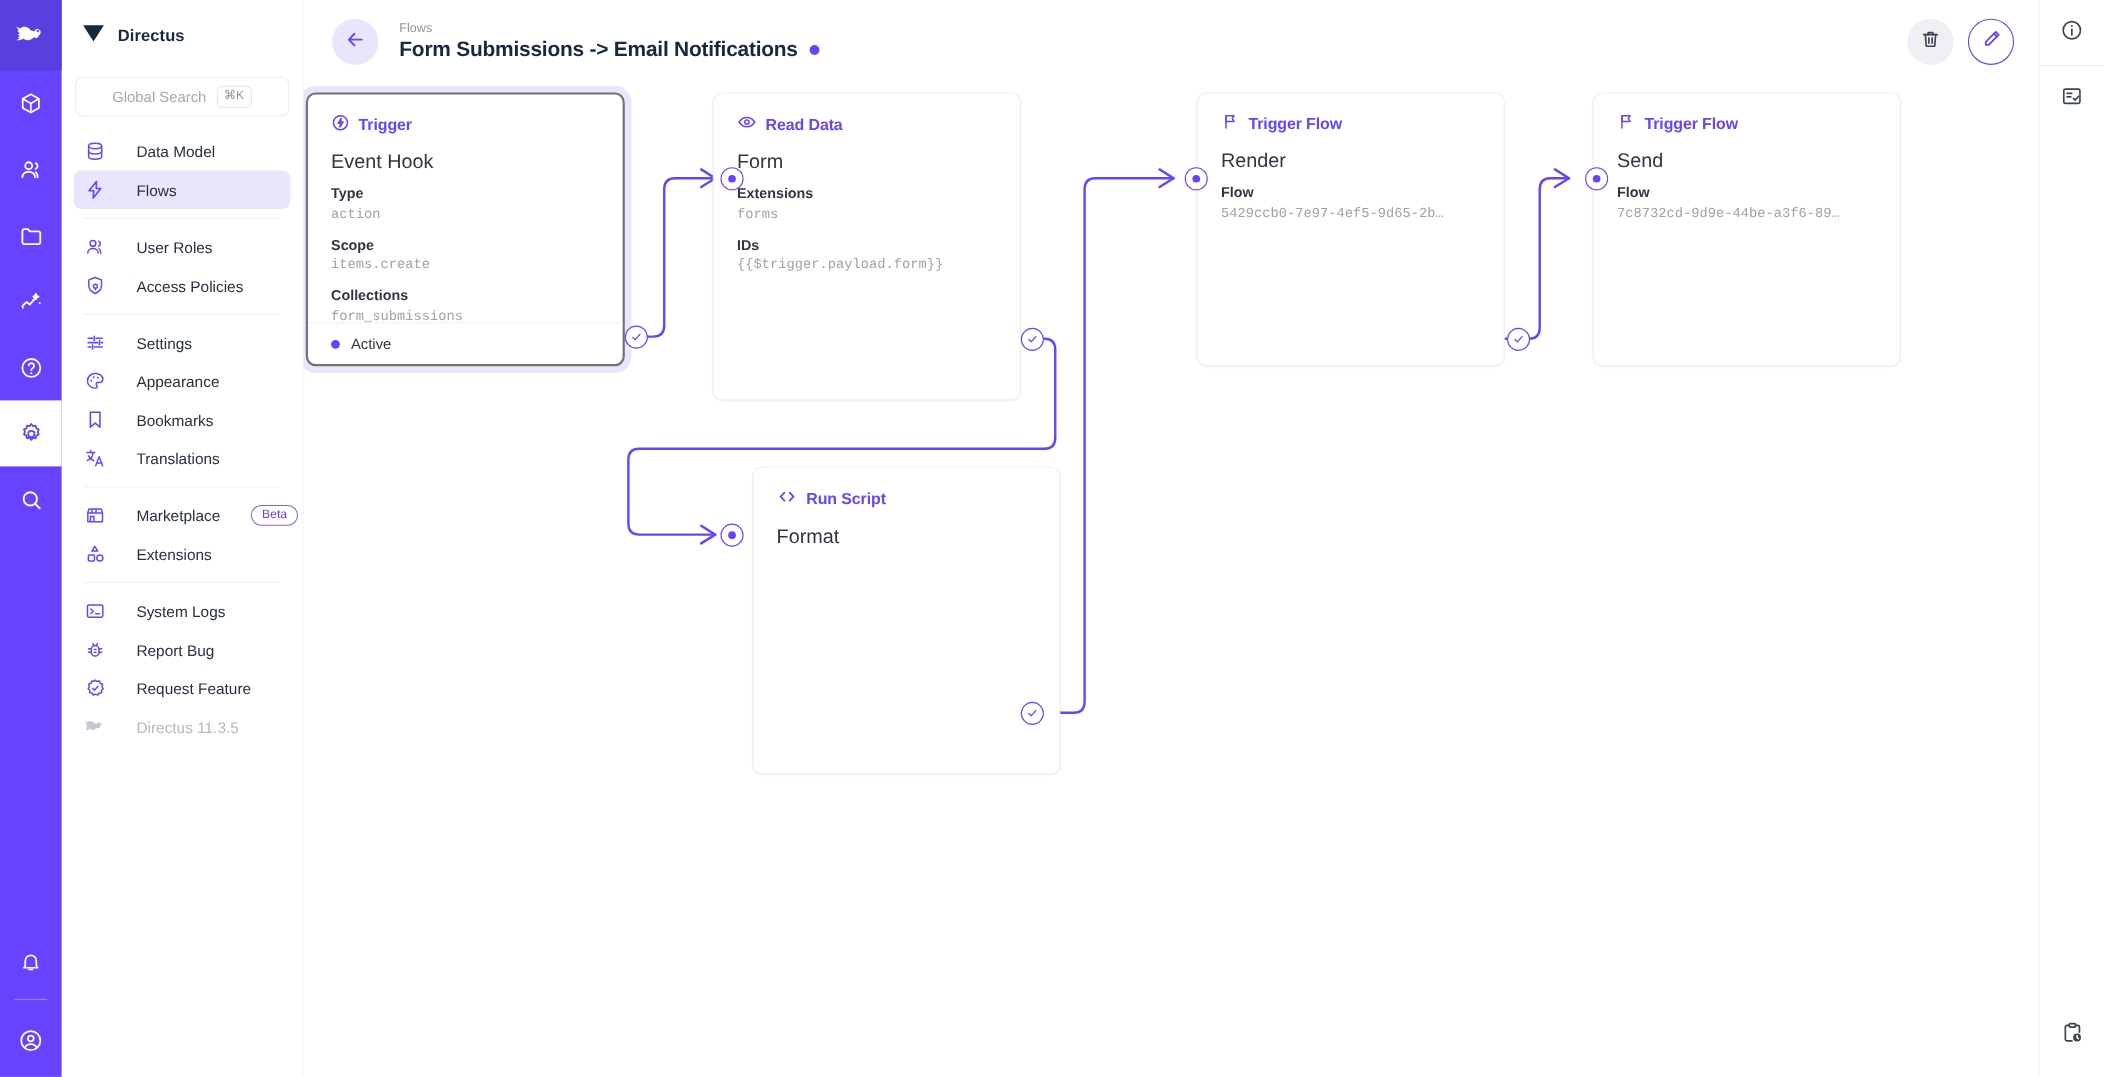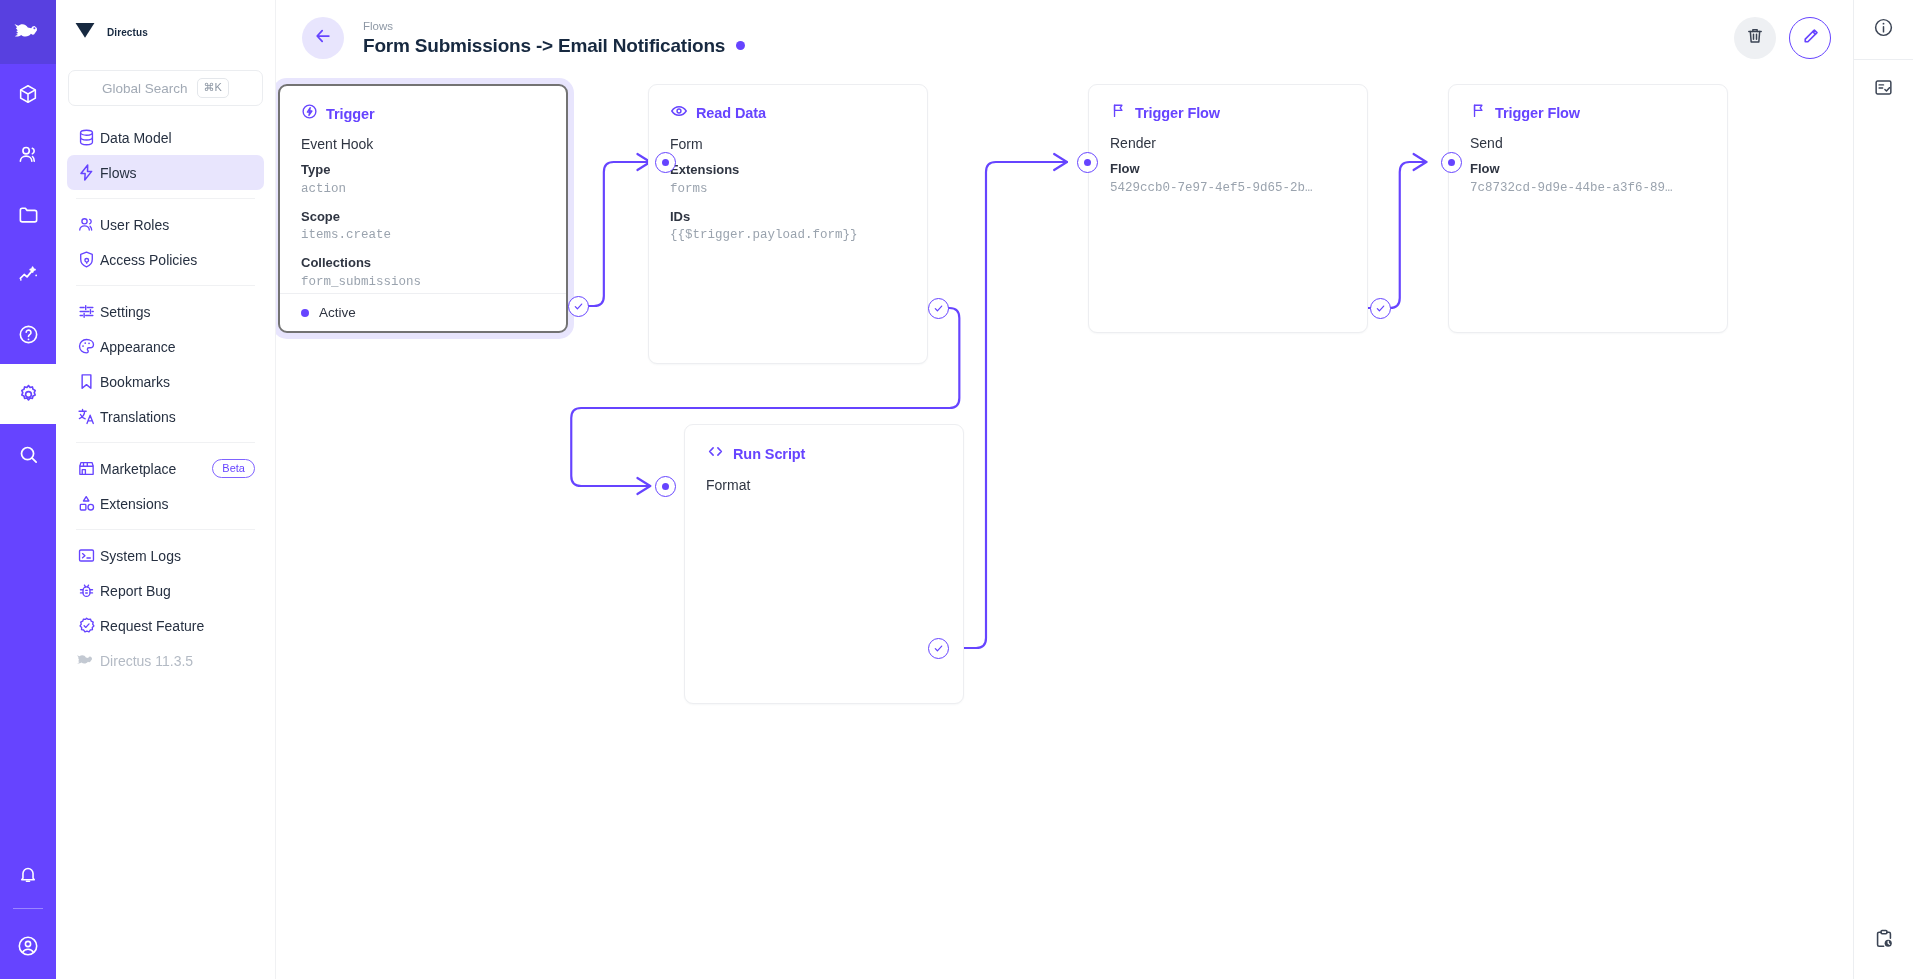--- a/index.html
+++ b/index.html
@@ -39,35 +39,35 @@
   
   .sidebar {
     width: 220px; flex: 0 0 220px; height: 979px;
     background: #ffffff; border-right: 1px solid #f0f1f3;
     display: flex; flex-direction: column;
   }
   .sb-header {
     height: 64px; display: flex; align-items: center; gap: 11px;
     padding: 0 18px;
   }
-  .sb-title { font-size: 10px; font-weight: 700; color: #172940; letter-spacing: .1px; }
+  .sb-title { font-size: 15px; font-weight: 700; color: #172940; letter-spacing: .1px; }
   .sb-search {
     margin: 6px 12px 14px 12px; height: 36px;
     border: 1px solid #ebedf0; border-radius: 7px;
     display: flex; align-items: center; justify-content: center; gap: 9px;
     cursor: text;
   }
   .sb-search .ph { color: #a2aab5; font-size: 13.5px; }
   .sb-search .kbd {
     border: 1px solid #e4e7eb; border-radius: 5px;
     font-size: 11px; color: #8c96a3; padding: 2px 6px; line-height: 1.2;
   }
   .sb-nav { padding: 0 11px; flex: 1 1 auto; overflow: hidden; }
   .nav-item {
-    display: flex; align-items: center; gap: 4px;
+    display: flex; align-items: center; gap: 28px;
     height: 35px; border-radius: 7px; padding: 0 9px;
     cursor: pointer; position: relative;
   }
   .nav-item.sel { background: #e8e5fd; }
   .nav-label { font-size: 14px; color: #263041; white-space: nowrap; }
   .nav-item.muted .nav-label { color: #b3bac4; }
   .nav-ico { width: 20px; height: 20px; display: flex; align-items: center; justify-content: center; flex: 0 0 20px; }
   .nav-ico svg { display: block; }
   .nav-sep { height: 1px; background: #f0f1f3; margin: 8px 9px; }
   .beta-badge {
@@ -112,21 +112,21 @@
     box-shadow: 0 1px 2px rgba(23,41,64,.04);
   }
   .node.trigger {
     border: 2px solid #737373;
     box-shadow: 0 0 0 6px #e8e5fd;
     border-radius: 9px;
   }
   .node-body { padding: 17px 21px 0 21px; }
   .node-head { display: flex; align-items: center; gap: 8px; margin-bottom: 12px; }
   .node-type { font-size: 14.5px; font-weight: 700; color: #6644ff; letter-spacing: -.1px; }
-  .node-name { font-size: 14px; color: #2f3542; margin-bottom: 6px; }
+  .node-name { font-size: 18px; color: #2f3542; margin-bottom: 6px; }
   .field-key { font-size: 13px; font-weight: 700; color: #2f3542; margin-top: 9px; line-height: 1.45; }
   .field-val {
     font-family: Liberation Mono, monospace;
     font-size: 12.5px; color: #9aa3ae; line-height: 1.5;
     white-space: nowrap; overflow: hidden; text-overflow: ellipsis;
   }
   .node-footer {
     position: absolute; left: 0; right: 0; bottom: 0; height: 38px;
     border-top: 1px solid #eeeff2;
     display: flex; align-items: center; gap: 10px; padding: 0 21px;

